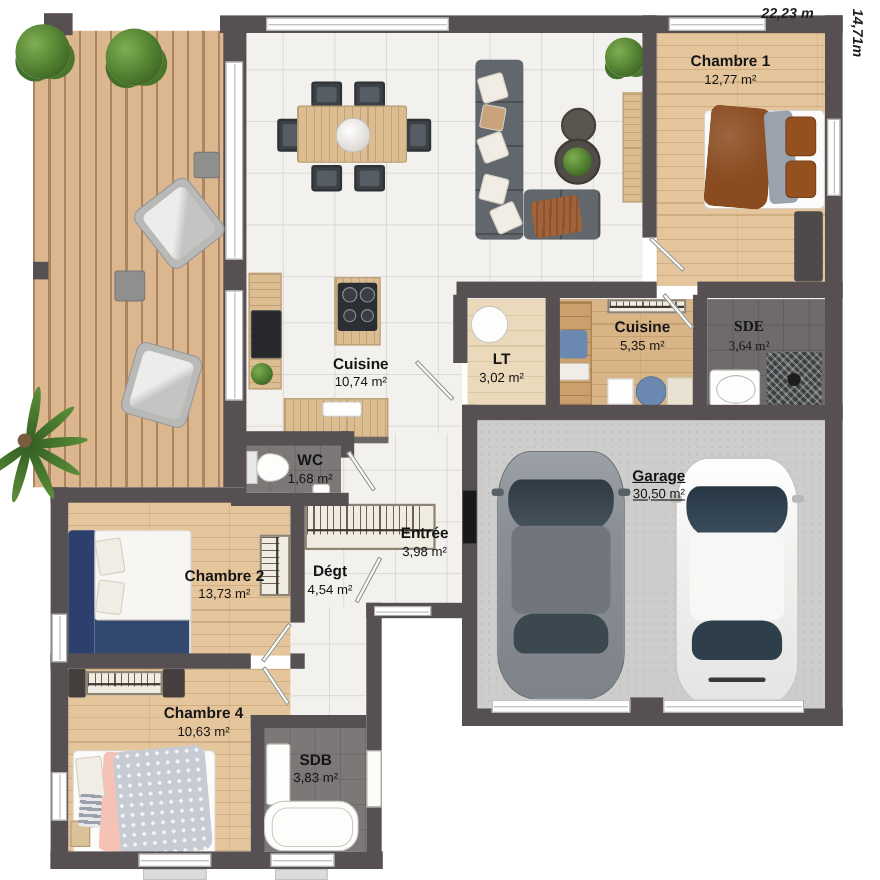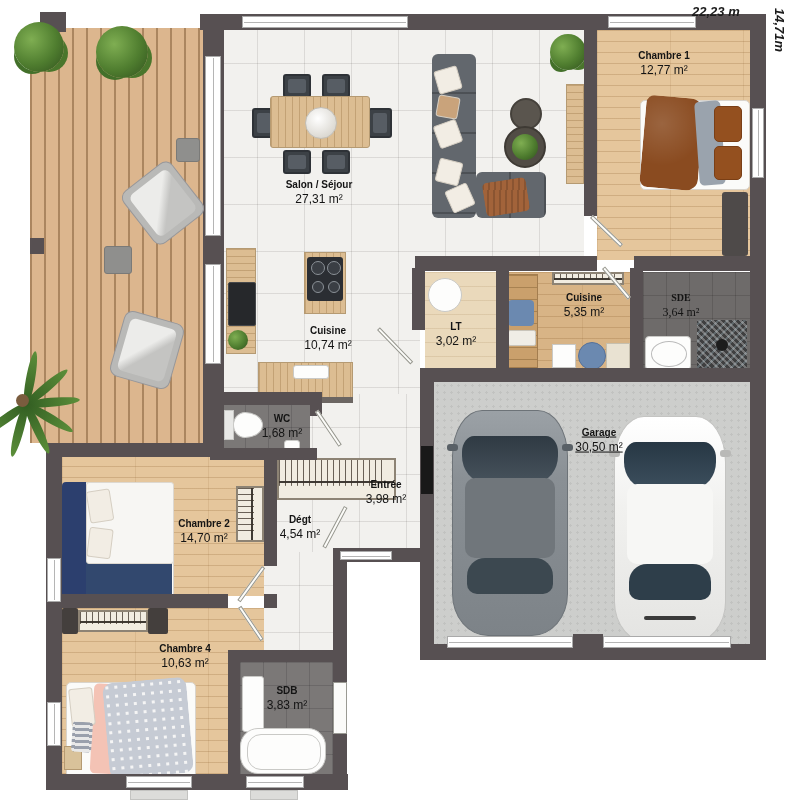--- a/index.html
+++ b/index.html
@@ -20,21 +20,21 @@
   .tile{position:absolute;background-color:#f2f1ee;background-image:linear-gradient(rgba(90,85,80,.15) 1px,transparent 1px),linear-gradient(90deg,rgba(90,85,80,.15) 1px,transparent 1px);background-size:47px 47px;background-position:-12px -14px;z-index:1;}
   .wood{position:absolute;background-color:#e5c69c;background-image:repeating-linear-gradient(180deg,rgba(130,85,35,.22) 0 1px,transparent 1px 11px),repeating-linear-gradient(90deg,rgba(130,85,35,.12) 0 1px,transparent 1px 73px);z-index:1;}
   .wood-dk{background-color:#d8b486;}
   .wood-pale{background-color:#ead9bb;background-image:repeating-linear-gradient(180deg,rgba(140,100,50,.14) 0 1px,transparent 1px 14px);}
   .vplank{position:absolute;background-color:#dcb68e;background-image:repeating-linear-gradient(90deg,rgba(90,55,20,.38) 0 2px,transparent 2px 14px);z-index:1;}
   .wet{position:absolute;background-color:#7b7877;background-image:linear-gradient(rgba(0,0,0,.13) 1px,transparent 1px),linear-gradient(90deg,rgba(0,0,0,.13) 1px,transparent 1px);background-size:23px 23px;z-index:1;}
   .wet-dk{background-color:#6e6b6a;}
   .garage-floor{position:absolute;background-color:#cdcecc;background-image:radial-gradient(rgba(0,0,0,.06) 1px,transparent 1.1px);background-size:7px 7px;z-index:1;}
   
   .label{position:absolute;transform:translate(-50%,-50%);text-align:center;white-space:nowrap;z-index:30;color:#141414;}
-  .label .nm{display:block;font-weight:700;font-size:10px;line-height:1.25;}
+  .label .nm{display:block;font-weight:700;font-size:14px;line-height:1.25;}
   .label .ar{display:block;font-weight:400;font-size:12px;line-height:1.2;}
   .dim{position:absolute;font-style:italic;font-weight:700;font-size:13px;color:#1c1c1c;z-index:30;}
   .dim-v{writing-mode:vertical-rl;}
   
   .furn{position:absolute;z-index:10;}
   .chair{position:absolute;background:#3c4146;border:2px solid #2e3237;box-sizing:border-box;border-radius:3px;z-index:10;}
   .chair::after{content:"";position:absolute;inset:3px;background:#575d64;border-radius:2px;}
   .pillow{position:absolute;background:#f2ede4;border:1px solid #d5cec2;border-radius:3px;box-sizing:border-box;z-index:11;}
   .woodf{position:absolute;background-color:#dcbd92;background-image:repeating-linear-gradient(90deg,rgba(120,80,30,.25) 0 1px,transparent 1px 7px);border:1px solid #b59a72;box-sizing:border-box;z-index:10;}
   .woodf-h{background-image:repeating-linear-gradient(180deg,rgba(120,80,30,.25) 0 1px,transparent 1px 7px);}
@@ -249,24 +249,20 @@
     <div class="palm-frond" style="left:22px;top:400px;transform:rotate(65deg);"></div>
     <div class="palm-frond" style="left:22px;top:400px;transform:rotate(105deg);"></div>
     <div class="palm-frond" style="left:22px;top:400px;transform:rotate(145deg);"></div>
     <div class="furn" style="left:16px;top:394px;width:13px;height:13px;border-radius:50%;background:#7a5c3e;z-index:27;"></div>
   </div>
 
   <div class="label" style="left:664px;top:63px;">
     <span class="nm">Chambre 1</span>
     <span class="ar">12,77 m²</span>
   </div>
-  <div class="label" style="left:319px;top:192px;">
-    <span class="nm">Salon / Séjour</span>
-    <span class="ar">27,31 m²</span>
-  </div>
   <div class="label" style="left:328px;top:338px;">
     <span class="nm">Cuisine</span>
     <span class="ar">10,74 m²</span>
   </div>
   <div class="label" style="left:456px;top:334px;">
     <span class="nm">LT</span>
     <span class="ar">3,02 m²</span>
   </div>
   <div class="label" style="left:584px;top:305px;">
     <span class="nm">Cuisine</span>
@@ -287,21 +283,21 @@
   <div class="label" style="left:386px;top:492px;">
     <span class="nm">Entrée</span>
     <span class="ar">3,98 m²</span>
   </div>
   <div class="label" style="left:300px;top:527px;">
     <span class="nm">Dégt</span>
     <span class="ar">4,54 m²</span>
   </div>
   <div class="label" style="left:204px;top:531px;">
     <span class="nm">Chambre 2</span>
-    <span class="ar">14,70 m²</span>
+    <span class="ar">13,73 m²</span>
   </div>
   <div class="label" style="left:185px;top:656px;">
     <span class="nm">Chambre 4</span>
     <span class="ar">10,63 m²</span>
   </div>
   <div class="label" style="left:287px;top:698px;">
     <span class="nm">SDB</span>
     <span class="ar">3,83 m²</span>
   </div>
 

